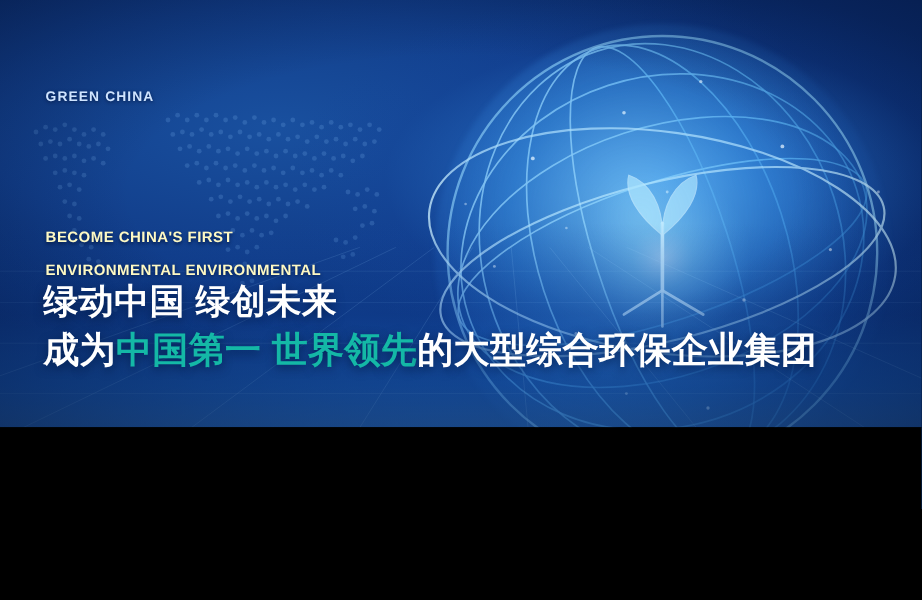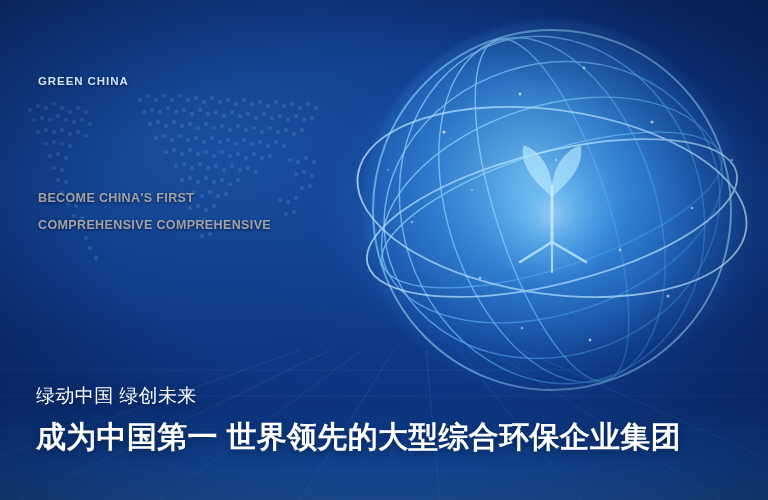--- a/index.html
+++ b/index.html
@@ -3,21 +3,21 @@
 <meta charset="utf-8">
 <style>
   html, body {
     margin: 0;
     padding: 0;
     background: #000;
   }
   #stage {
     position: relative;
     width: 768px;
-    height: 500px;
+    height: 356px;
     overflow: hidden;
     font-family: "Liberation Sans", sans-serif;
     background: #0a3a86;
   }
 
   
   .bg-base {
     position: absolute;
     inset: 0;
     background:
@@ -86,52 +86,52 @@
     font-size: 11.5px;
     font-weight: bold;
     letter-spacing: 0.08em;
     line-height: 26px;
     text-shadow: 0 1px 3px rgba(0,20,60,0.8);
   }
   .tagline {
     position: absolute;
     left: 38px;
     top: 185px;
-    color: #a3a3a3;
+    color: #fef9c3;
     font-size: 12.5px;
     font-weight: bold;
     letter-spacing: 0.03em;
     line-height: 27px;
     text-shadow: 0 1px 3px rgba(0,20,60,0.8);
   }
   .headline {
     position: absolute;
     left: 36px;
     bottom: 42px;
     width: 710px;
   }
   .headline-line1 {
     color: #ffffff;
-    font-size: 19px;
-    font-weight: normal;
+    font-size: 29px;
+    font-weight: bold;
     letter-spacing: 0.02em;
     line-height: 40px;
     text-shadow: 0 2px 8px rgba(0,25,70,0.75);
   }
   .headline-line2 {
     font-size: 30px;
     font-weight: bold;
     letter-spacing: 0.01em;
     line-height: 42px;
     color: #ffffff;
     text-shadow: 0 2px 8px rgba(0,25,70,0.75);
     white-space: nowrap;
   }
   .hl-red {
-    color: #ffffff;
+    color: #14b8a6;
   }
 </style>
 </head>
 <body>
 
 <div id="stage">
 
   <div class="bg-base"></div>
 
   <svg class="world-map" viewBox="0 0 430 300" preserveAspectRatio="none">
@@ -423,21 +423,21 @@
     </g>
   </svg>
   <div class="bg-vignette"></div>
 
   <div class="eyebrow">
     <div>GREEN CHINA</div>
   </div>
 
   <div class="tagline">
     <div>BECOME CHINA'S FIRST</div>
-    <div>COMPREHENSIVE COMPREHENSIVE</div>
+    <div>ENVIRONMENTAL ENVIRONMENTAL</div>
   </div>
 
   <div class="headline">
     <div class="headline-line1">绿动中国 绿创未来</div>
     <div class="headline-line2">
       <span>成为</span><span class="hl-red">中国第一 世界领先</span><span>的大型综合环保企业集团</span>
     </div>
   </div>
 
 </div>

